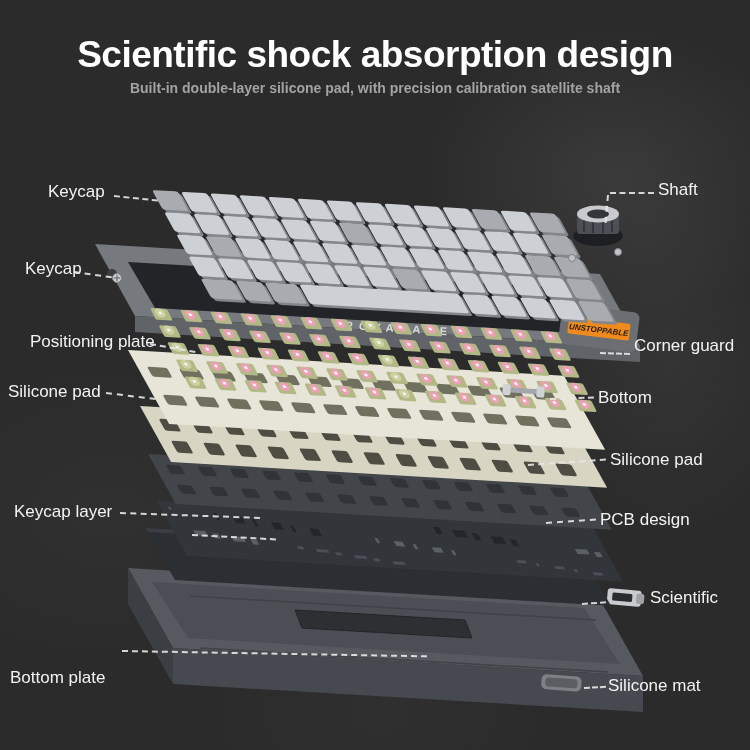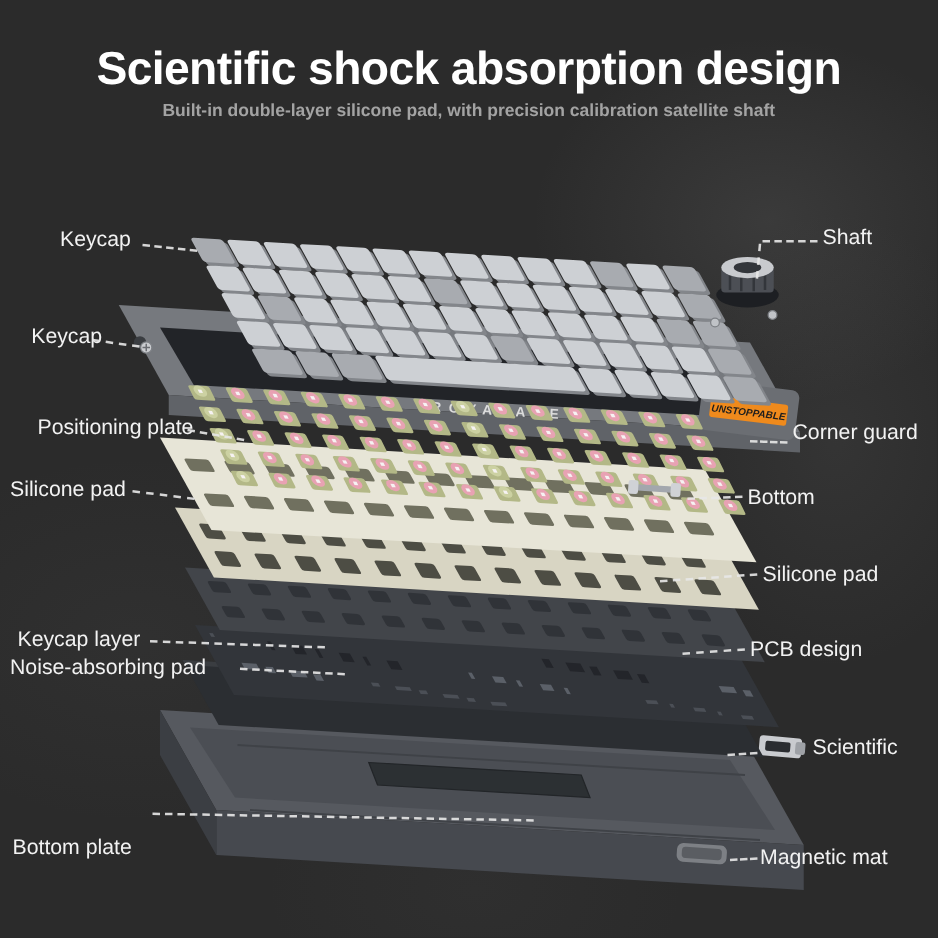--- a/index.html
+++ b/index.html
@@ -620,27 +620,26 @@
 
   <div class="lbl" style="left:598px;top:376px">Bottom</div>
   <div class="leader" style="left:550px;top:386px;width:44px;transform:rotate(-2deg)"></div>
 
   <div class="lbl" style="left:610px;top:438px">Silicone pad</div>
   <div class="leader" style="left:528px;top:452px;width:78px;transform:rotate(-4deg)"></div>
 
   <div class="lbl" style="left:14px;top:490px">Keycap layer</div>
   <div class="leader" style="left:120px;top:500px;width:140px;transform:rotate(2deg)"></div>
 
-  <div class="lbl" style="left:8px;top:512px">Noise-absorbing pad</div>
   <div class="leader" style="left:192px;top:522px;width:84px;transform:rotate(3deg)"></div>
 
   <div class="lbl" style="left:600px;top:498px">PCB design</div>
   <div class="leader" style="left:546px;top:510px;width:50px;transform:rotate(-4deg)"></div>
 
   <div class="lbl" style="left:650px;top:576px">Scientific</div>
   <div class="leader" style="left:582px;top:591px;width:24px;transform:rotate(-4deg)"></div>
 
   <div class="lbl" style="left:10px;top:656px">Bottom plate</div>
   <div class="leader" style="left:122px;top:638px;width:305px;transform:rotate(1deg)"></div>
 
-  <div class="lbl" style="left:608px;top:664px">Magnetic mat</div>
+  <div class="lbl" style="left:608px;top:664px">Silicone mat</div>
   <div class="leader" style="left:584px;top:675px;width:22px;transform:rotate(-3deg)"></div>
 </div>
 
 </body></html>

